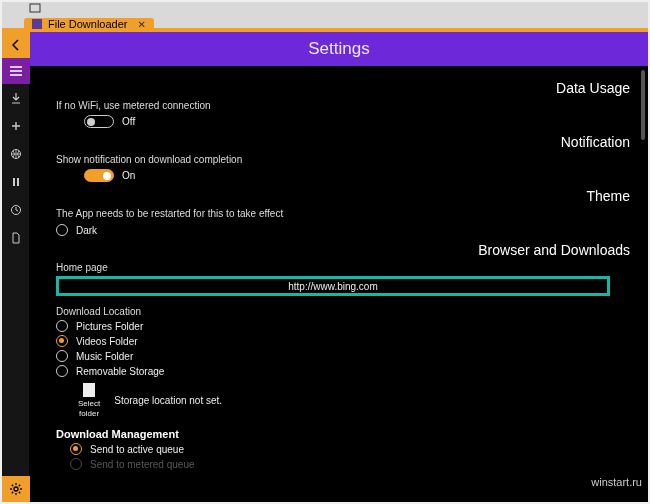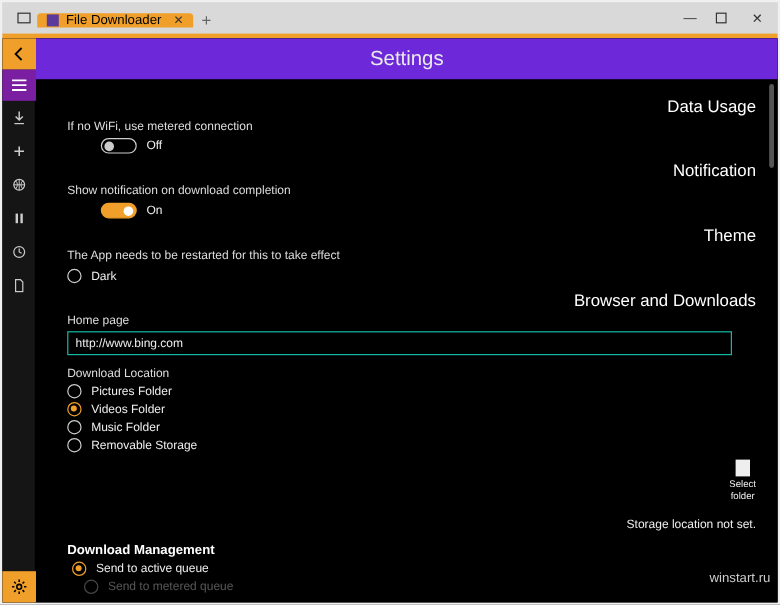--- a/index.html
+++ b/index.html
@@ -15,22 +15,23 @@
   
   .shell {
     position: absolute; top: 2px; left: 2px; right: 2px; bottom: 2px;
     background: #d9d9d9;
   }
   
   .tabbar {
     height: 26px;
     background: #d9d9d9;
     display: flex;
-    align-items: center;
-    padding-left: 7px;
+    align-items: flex-start;
+    padding-left: 22px;
+    flex-direction: column;
   }
   .tabbar .app-icon {
     width: 22px; display:flex; align-items:center; justify-content:center;
     color:#333; font-size:11px;
   }
   .tab {
     display:flex; align-items:center; gap:6px;
     background:#f0a02a;
     border-top-left-radius:3px; border-top-right-radius:3px;
     padding: 0 8px; margin-top:4px;
@@ -115,26 +116,26 @@
     width:12px; height:12px; border:1.5px solid #ccc; border-radius:50%; position:relative; flex-shrink:0;
   }
   .radio.sel { border-color:#f0a02a;}
   .radio.sel::after {
     content:""; position:absolute; top:2px; left:2px; width:5px; height:5px; border-radius:50%; background:#f0a02a;
   }
 
   .field-label { font-size:10px; color:#ddd; margin-left:14px; margin-top:4px;}
   .text-input {
     margin-left:14px; margin-top:3px; width: calc(100% - 34px);
-    height:20px; background:#000; border:1px solid #14b8a6; color:#eee;
-    font-size:10px; padding:0 6px;
+    height:20px; background:#000; border:3px solid #14b8a6; color:#eee;
+    font-size:10px; padding:0 6px;text-align:center;
   }
 
   .select-folder {
-    display:flex; align-items:flex-end; gap:14px; margin-left:36px; margin-top:6px;flex-direction:column;
+    display:flex; align-items:center; gap:14px; margin-left:36px; margin-top:6px;
   }
   .select-folder .btn {
     display:flex; flex-direction:column; align-items:center; color:#eee; font-size:8px; line-height:1.2;
   }
   .select-folder .btn .ic { width:12px; height:14px; background:#eee; margin-bottom:2px;}
   .select-folder .msg { font-size:10px; color:#eee;}
 
   .dm-h { font-size:11px; font-weight:bold; color:#fff; margin-left:14px; margin-top:10px;}
 
   .watermark {
@@ -276,21 +277,21 @@
         <div class="select-folder">
           <div class="btn">
             <div class="ic"></div>
             <span>Select</span>
             <span>folder</span>
           </div>
           <div class="msg">Storage location not set.</div>
         </div>
 
         <div class="dm-h">Download Management</div>
-        <div class="radio-row" style="margin-left:18px">
+        <div class="radio-row" style="margin-left:28px">
           <div class="radio sel"></div>
           <span>Send to active queue</span>
         </div>
         <div class="radio-row" style="margin-left:28px; opacity:0.35">
           <div class="radio"></div>
           <span>Send to metered queue</span>
         </div>
 
       </div>
     </div>

